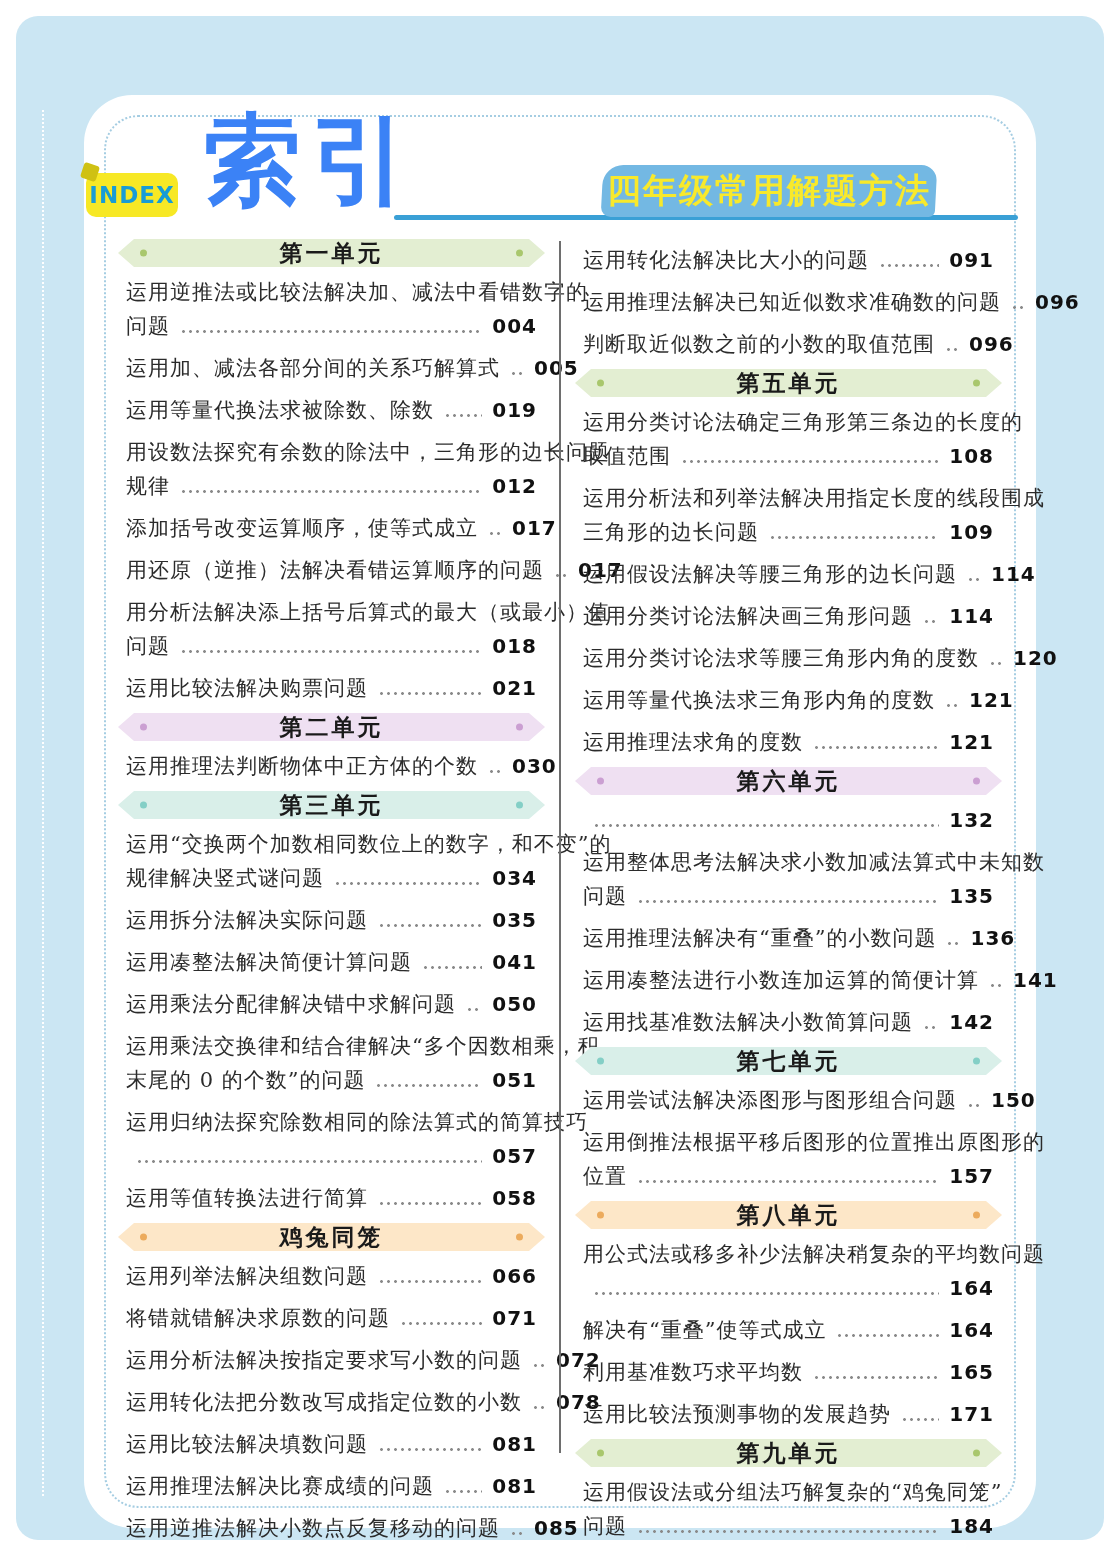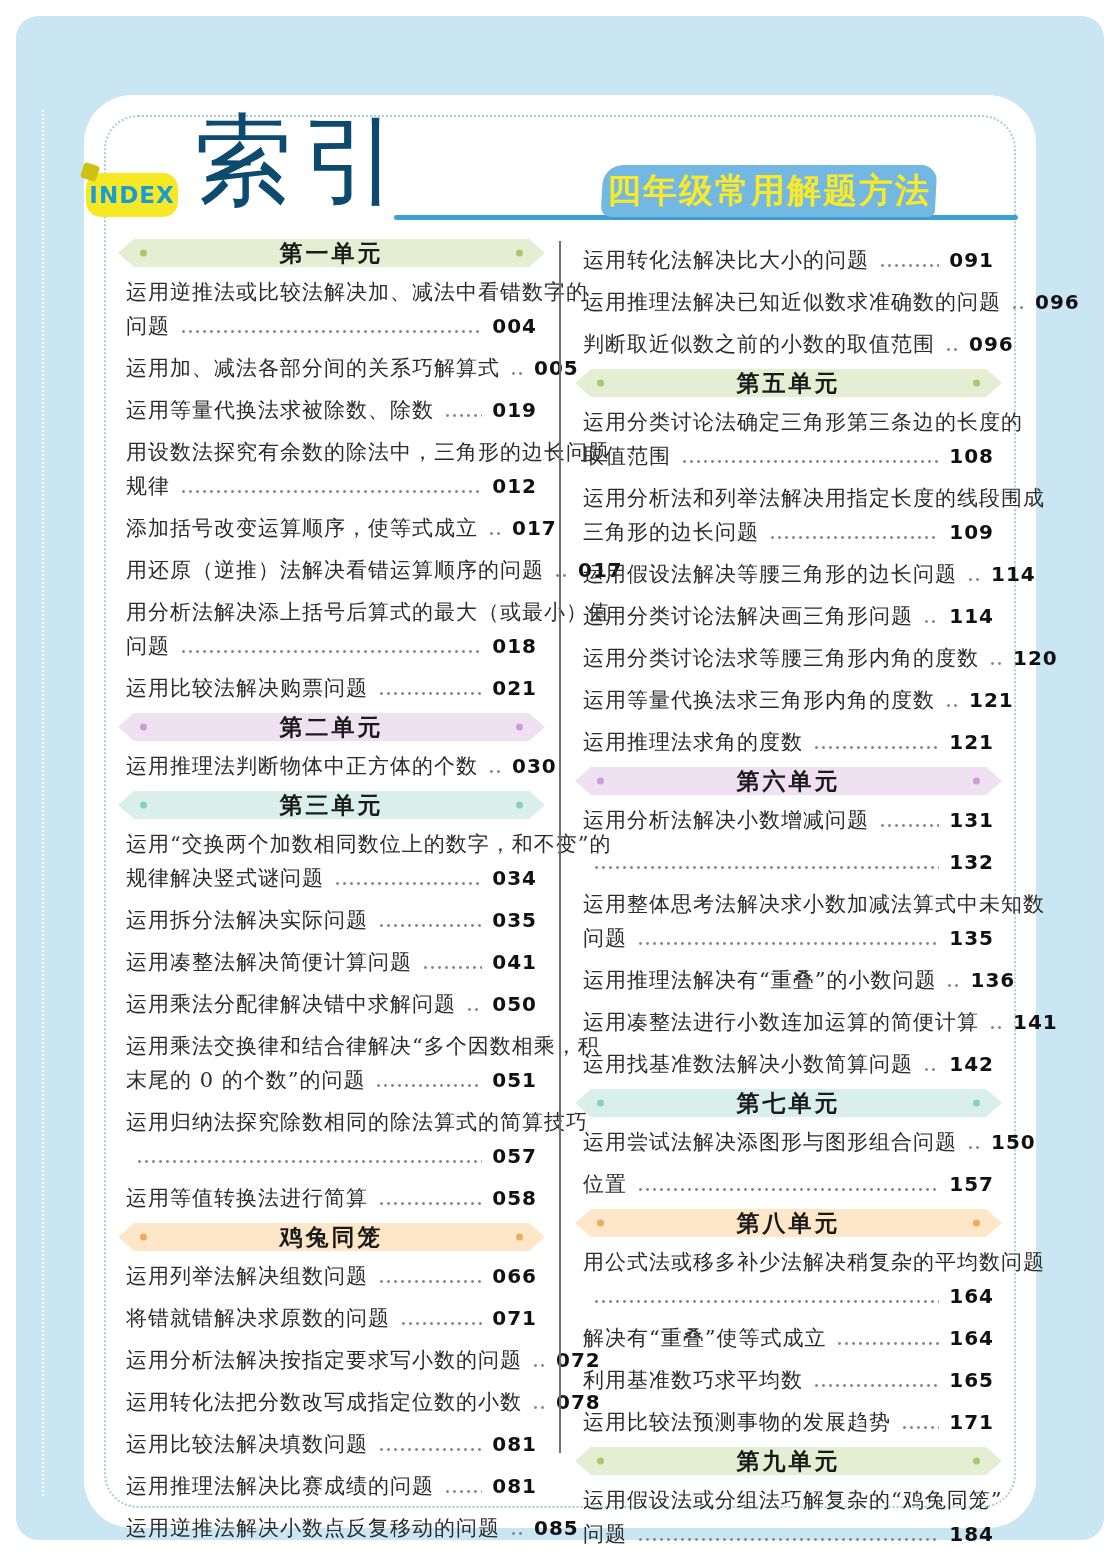--- a/index.html
+++ b/index.html
@@ -5,24 +5,24 @@
   html,body{margin:0;padding:0;}
   body{width:1120px;height:1556px;font-family:"DejaVu Sans","Liberation Sans",sans-serif;background:#ffffff;overflow:hidden;}
   .page{position:relative;width:1120px;height:1556px;background:#ffffff;}
   .blue-bg{position:absolute;inset:16px;background:#cbe6f3;border-radius:22px;}
   .margin-dotted-line{position:absolute;left:42px;top:110px;bottom:60px;width:0;border-left:2px dotted rgba(255,255,255,0.95);}
   .card{position:absolute;left:84px;top:95px;width:952px;height:1433px;background:#ffffff;border-radius:48px;}
   .dotted-frame{position:absolute;inset:20px;border:2px dotted #a5cde2;border-radius:34px;pointer-events:none;}
 
   
   .header{position:relative;height:118px;margin:26px 14px 0 14px;z-index:2;}
-  .index-badge{position:absolute;left:-12px;top:52px;width:92px;height:44px;background:#f7e825;border-radius:15px;
+  .index-badge{position:absolute;left:-12px;top:52px;width:92px;height:44px;background:#f7e825;border-radius:10px;
     display:flex;align-items:center;justify-content:center;color:#189cd6;font-weight:800;font-size:23px;letter-spacing:1px;z-index:3;}
   .index-badge::before{content:"";position:absolute;left:-4px;top:-9px;width:16px;height:16px;background:#cfc113;border-radius:3px;transform:rotate(18deg);z-index:-1;}
-  .main-title{position:absolute;left:96px;top:-12px;font-size:98px;font-weight:400;color:#0c4a6e;letter-spacing:10px;line-height:1.05;}
+  .main-title{position:absolute;left:105px;top:-12px;font-size:98px;font-weight:700;color:#3b82f6;letter-spacing:10px;line-height:1.05;}
   .title-underline{position:absolute;left:296px;top:94px;right:4px;height:5px;background:#3aa0d6;border-radius:3px;}
   .subject-box{position:absolute;right:86px;top:44px;width:334px;height:52px;background:#73b8e3;border-radius:20px 16px 6px 10px;
     transform:skewX(-3deg);display:flex;align-items:center;justify-content:center;z-index:2;}
   .subject-box span{transform:skewX(3deg);color:#f8e92b;font-weight:800;font-size:34px;letter-spacing:2px;}
 
   
   .content{position:absolute;left:20px;right:20px;top:140px;bottom:24px;display:flex;padding:0 14px;}
   .col{flex:1;min-width:0;}
   .col-divider{width:2px;background:#6e6e6e;margin:6px 14px 0 14px;height:1212px;align-self:flex-start;}
 
@@ -355,27 +355,20 @@
               <span class="page-num">121</span>
             </div>
           </div>
           <div class="banner" style="--bg: #efe0f2; --dot: #cb9fd2;">
             <span class="bdot left"></span>
             <span class="banner-label">第六单元</span>
             <span class="bdot right"></span>
           </div>
           <div class="entry">
             <div class="entry-line">
-              <span class="entry-text">运用分析法解决小数增减问题</span>
-              <span class="dots"></span>
-              <span class="page-num">131</span>
-            </div>
-          </div>
-          <div class="entry">
-            <div class="entry-line">
               <span class="dots"></span>
               <span class="page-num">132</span>
             </div>
           </div>
           <div class="entry">
             <div class="entry-line">
               <span class="entry-text">运用整体思考法解决求小数加减法算式中未知数</span>
             </div>
             <div class="entry-line">
               <span class="entry-text">问题</span>
@@ -410,20 +403,23 @@
             <span class="bdot right"></span>
           </div>
           <div class="entry">
             <div class="entry-line">
               <span class="entry-text">运用尝试法解决添图形与图形组合问题</span>
               <span class="dots"></span>
               <span class="page-num">150</span>
             </div>
           </div>
           <div class="entry">
+            <div class="entry-line">
+              <span class="entry-text">运用倒推法根据平移后图形的位置推出原图形的</span>
+            </div>
             <div class="entry-line">
               <span class="entry-text">位置</span>
               <span class="dots"></span>
               <span class="page-num">157</span>
             </div>
           </div>
           <div class="banner" style="--bg: #fde7c8; --dot: #ecab5d;">
             <span class="bdot left"></span>
             <span class="banner-label">第八单元</span>
             <span class="bdot right"></span>

